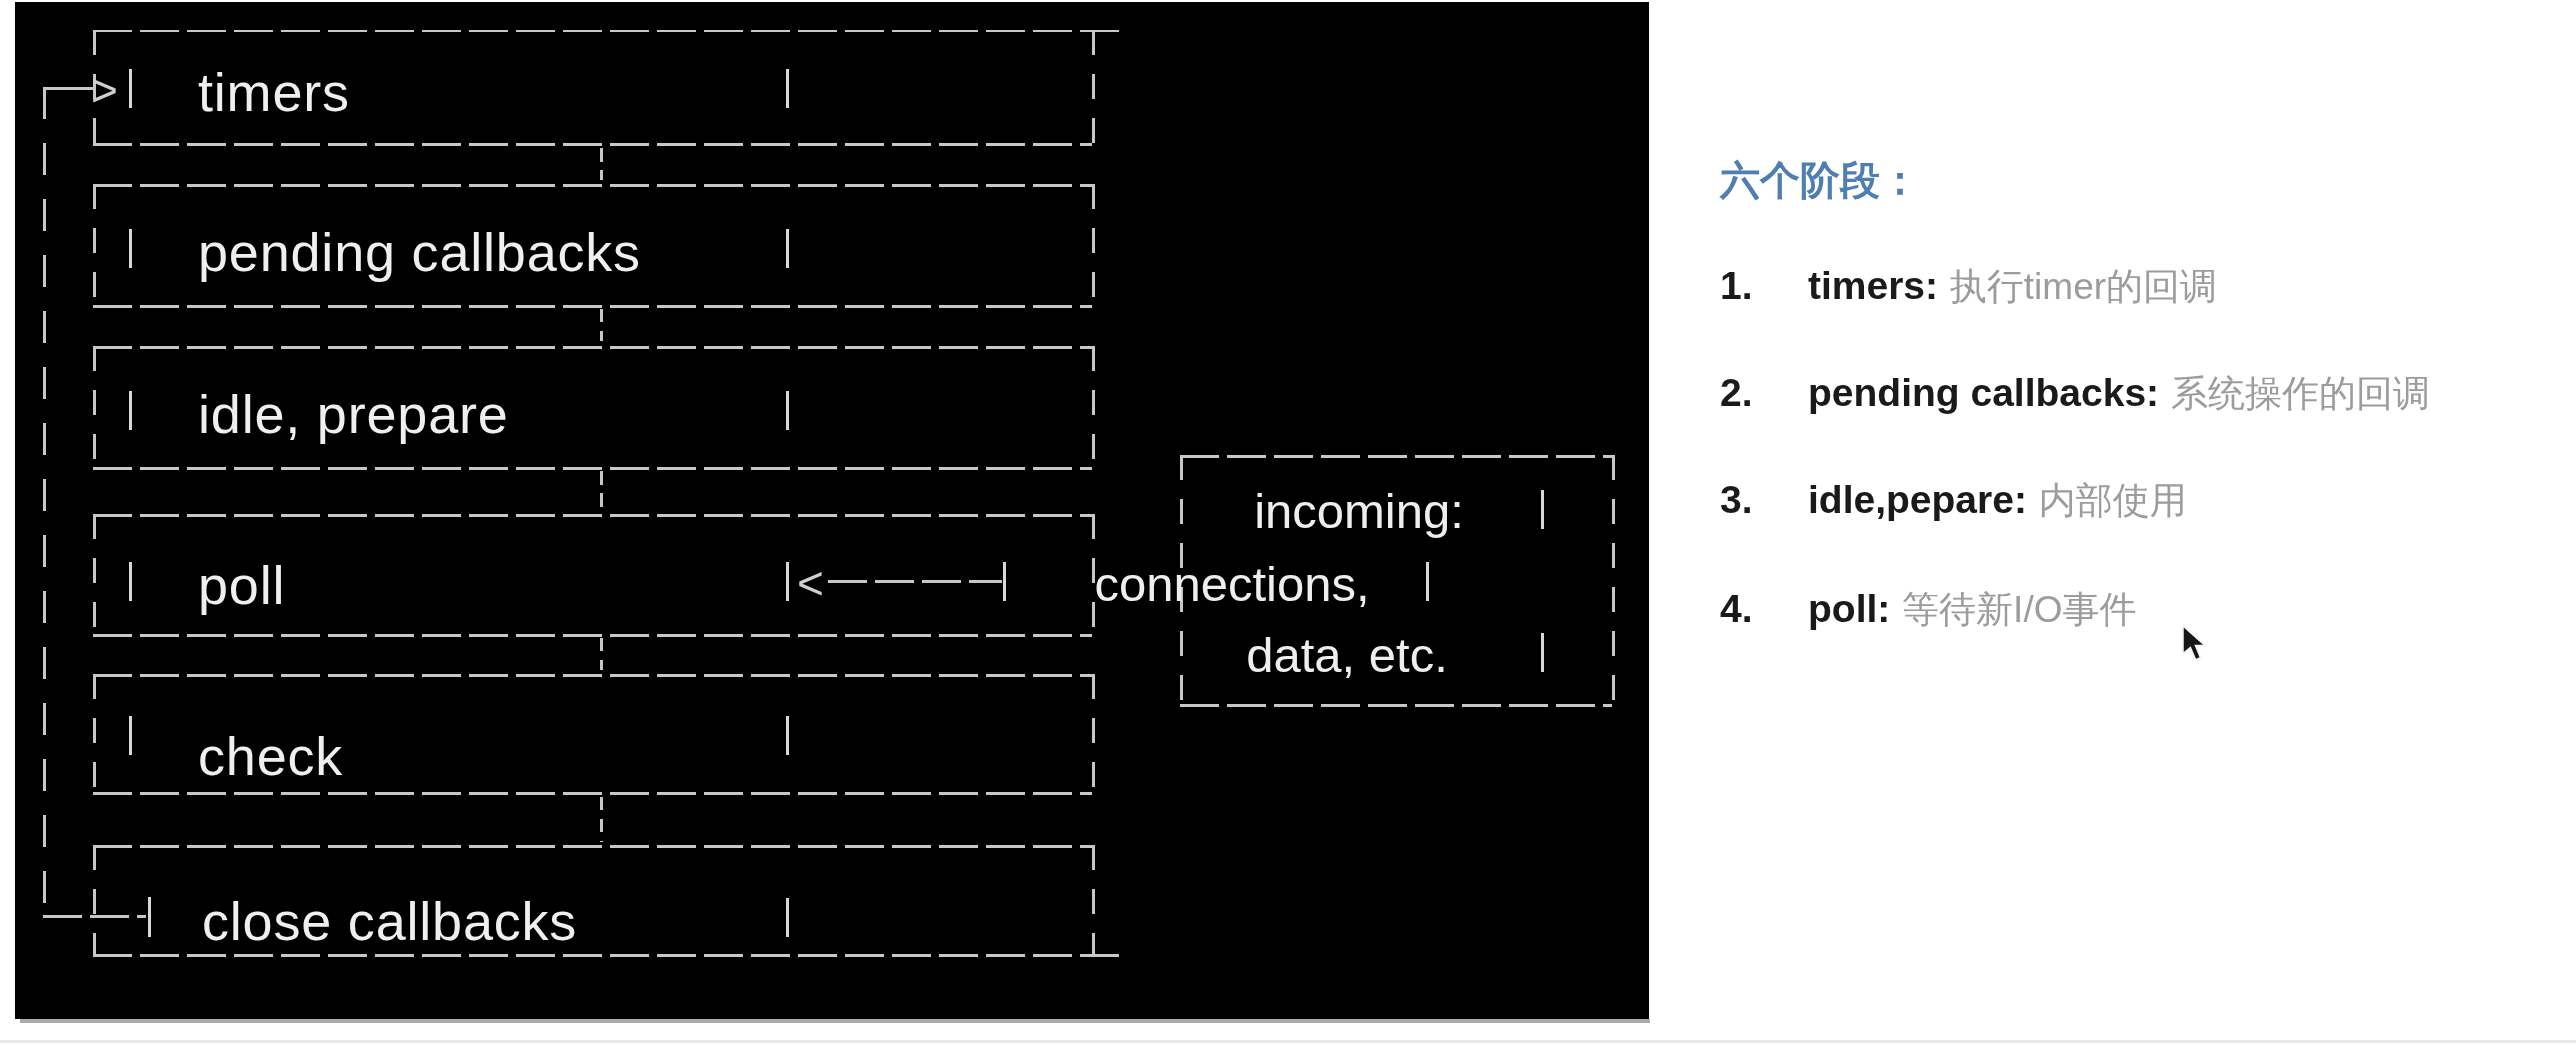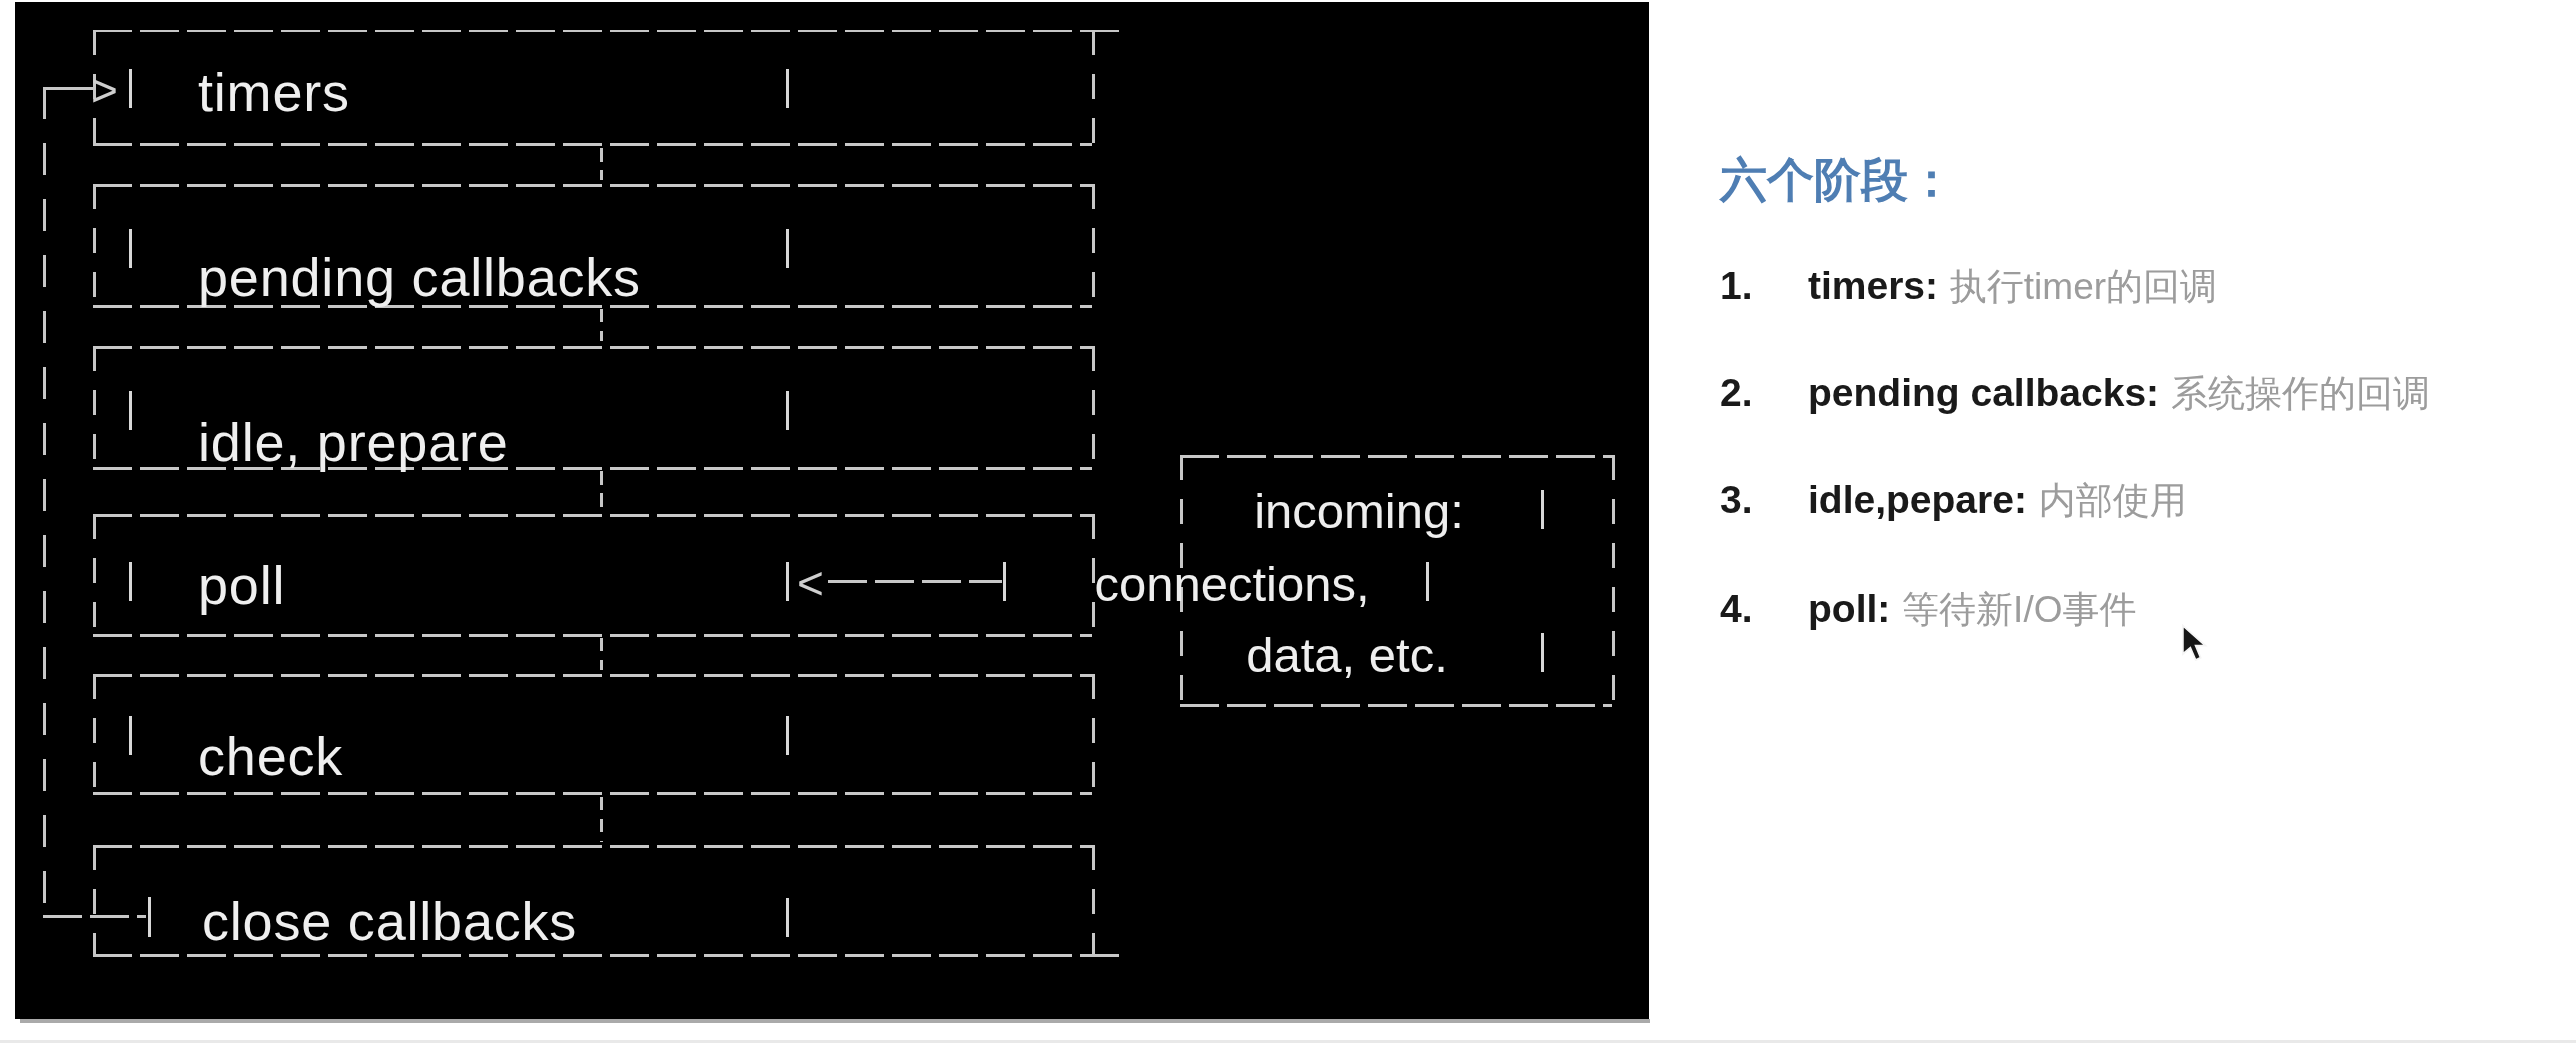--- a/index.html
+++ b/index.html
@@ -20,21 +20,21 @@
   .pipe{position:absolute;width:3.4px;height:39px;background:#d8d8d8;}
   .phase-label{
     position:absolute;color:#efefef;font-size:54px;line-height:54px;white-space:nowrap;
     font-weight:400;letter-spacing:0.8px;
   }
   .glyph{position:absolute;color:#cfcfcf;font-size:46px;line-height:46px;font-weight:400;}
   .inc-label{position:absolute;color:#eeeeee;font-size:49px;line-height:49px;white-space:nowrap;transform:translateX(-50%);}
 
   
   .notes-title{
-    position:absolute;left:1720px;top:142px;font-size:47px;line-height:76px;
+    position:absolute;left:1720px;top:142px;font-size:40px;line-height:76px;
     font-weight:700;white-space:nowrap;
   }
   .note-item{position:absolute;left:1720px;height:61px;line-height:61px;white-space:nowrap;}
   .note-num{display:inline-block;width:88px;font-size:39px;font-weight:700;color:#1a1a1a;}
   .note-term{font-size:39px;font-weight:700;color:#1a1a1a;}
   .note-desc{font-size:37px;color:#9c9c9c;margin-left:11.8px;}
 
   .cursor{position:absolute;left:2180px;top:624px;}
 </style>
 </head>
@@ -53,29 +53,29 @@
       <div class="pipe" style="left: 129px; top: 69px;"></div>
       <div class="pipe" style="left: 786px; top: 69px;"></div>
       <div class="phase-label" style="left: 198px; top: 65px; text-align: right;">timers</div>
       <div class="vdash-stub" style="left: 600px; top: 148px; height: 32px;"></div>
       <div class="hdash" style="left: 93px; top: 184px; width: 999px;"></div>
       <div class="hdash" style="left: 93px; top: 305px; width: 999px;"></div>
       <div class="vdash" style="left: 93px; top: 184px; height: 121px;"></div>
       <div class="vdash" style="left: 1092px; top: 184px; height: 121px;"></div>
       <div class="pipe" style="left: 129px; top: 229px;"></div>
       <div class="pipe" style="left: 786px; top: 229px;"></div>
-      <div class="phase-label" style="left: 198px; top: 225px; margin-top: 25px;">pending callbacks</div>
+      <div class="phase-label" style="left: 198px; top: 225px;">pending callbacks</div>
       <div class="vdash-stub" style="left: 600px; top: 309px; height: 32px;"></div>
       <div class="hdash" style="left: 93px; top: 346px; width: 999px;"></div>
       <div class="hdash" style="left: 93px; top: 467px; width: 999px;"></div>
       <div class="vdash" style="left: 93px; top: 346px; height: 121px;"></div>
       <div class="vdash" style="left: 1092px; top: 346px; height: 121px;"></div>
       <div class="pipe" style="left: 129px; top: 391px;"></div>
       <div class="pipe" style="left: 786px; top: 391px;"></div>
-      <div class="phase-label" style="left: 198px; top: 387px; margin-top: 28px;">idle, prepare</div>
+      <div class="phase-label" style="left: 198px; top: 387px;">idle, prepare</div>
       <div class="vdash-stub" style="left: 600px; top: 471px; height: 39px;"></div>
       <div class="hdash" style="left: 93px; top: 514px; width: 999px;"></div>
       <div class="hdash" style="left: 93px; top: 634px; width: 999px;"></div>
       <div class="vdash" style="left: 93px; top: 514px; height: 120px;"></div>
       <div class="vdash" style="left: 1092px; top: 514px; height: 120px;"></div>
       <div class="pipe" style="left: 129px; top: 562px;"></div>
       <div class="pipe" style="left: 786px; top: 562px;"></div>
       <div class="phase-label" style="left: 198px; top: 558px;">poll</div>
       <div class="vdash-stub" style="left: 600px; top: 638px; height: 32px;"></div>
       <div class="hdash" style="left: 93px; top: 674px; width: 999px;"></div>

